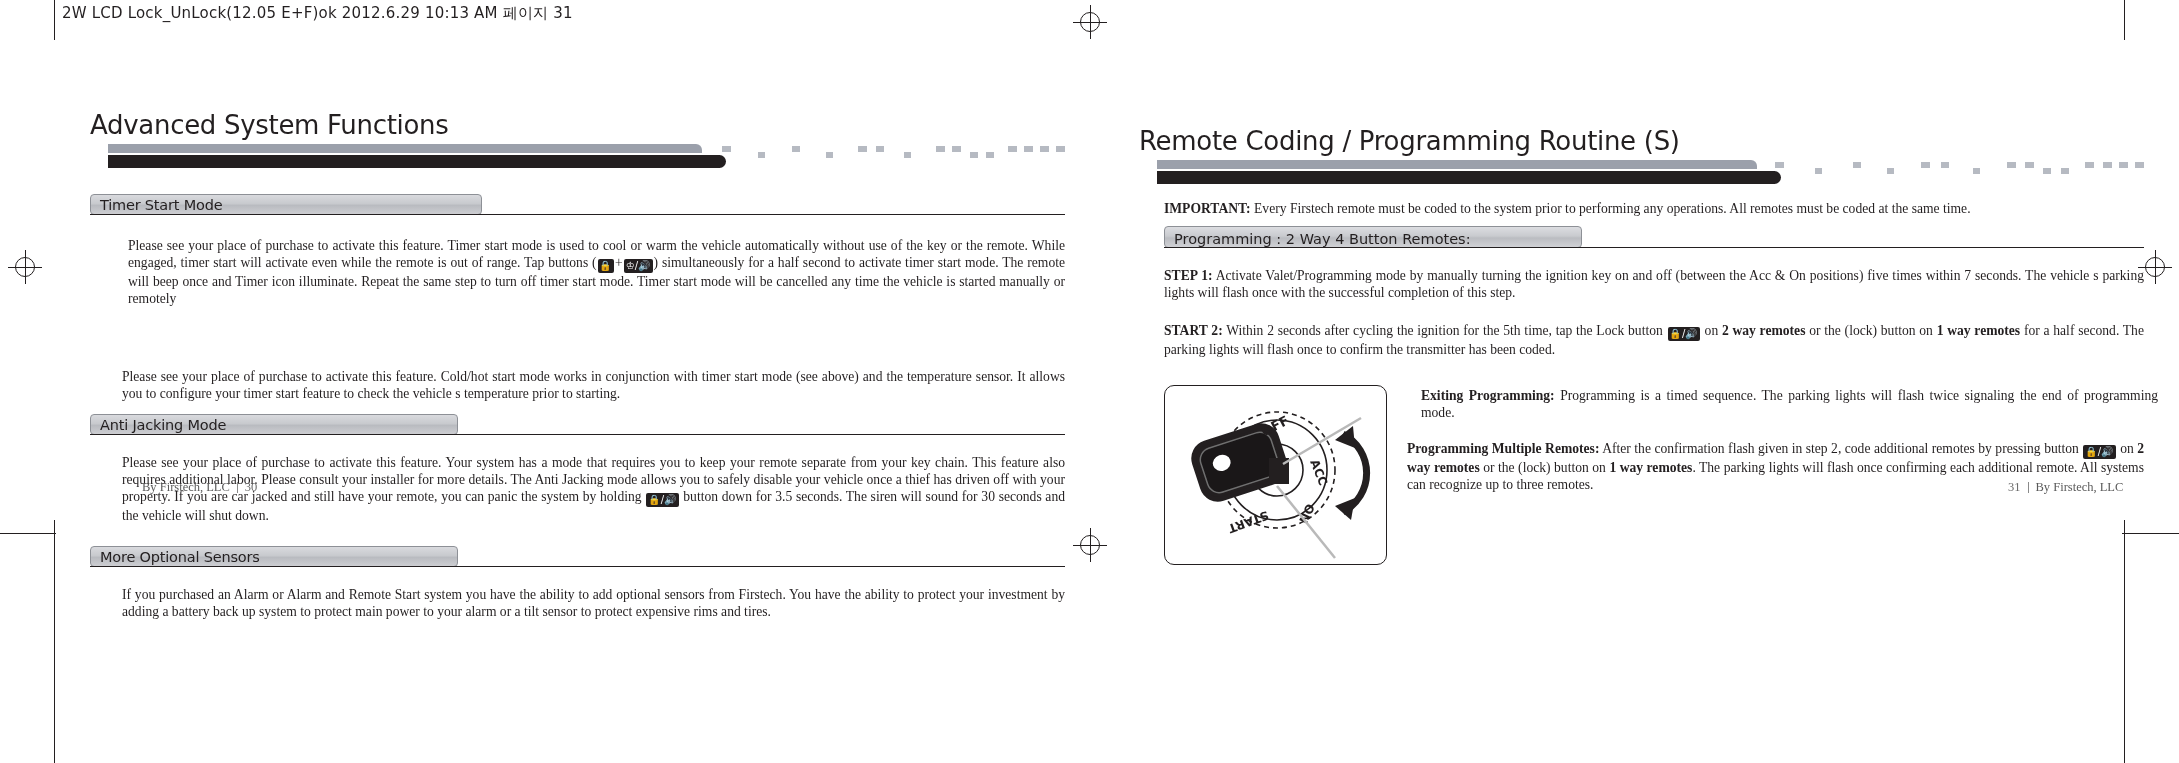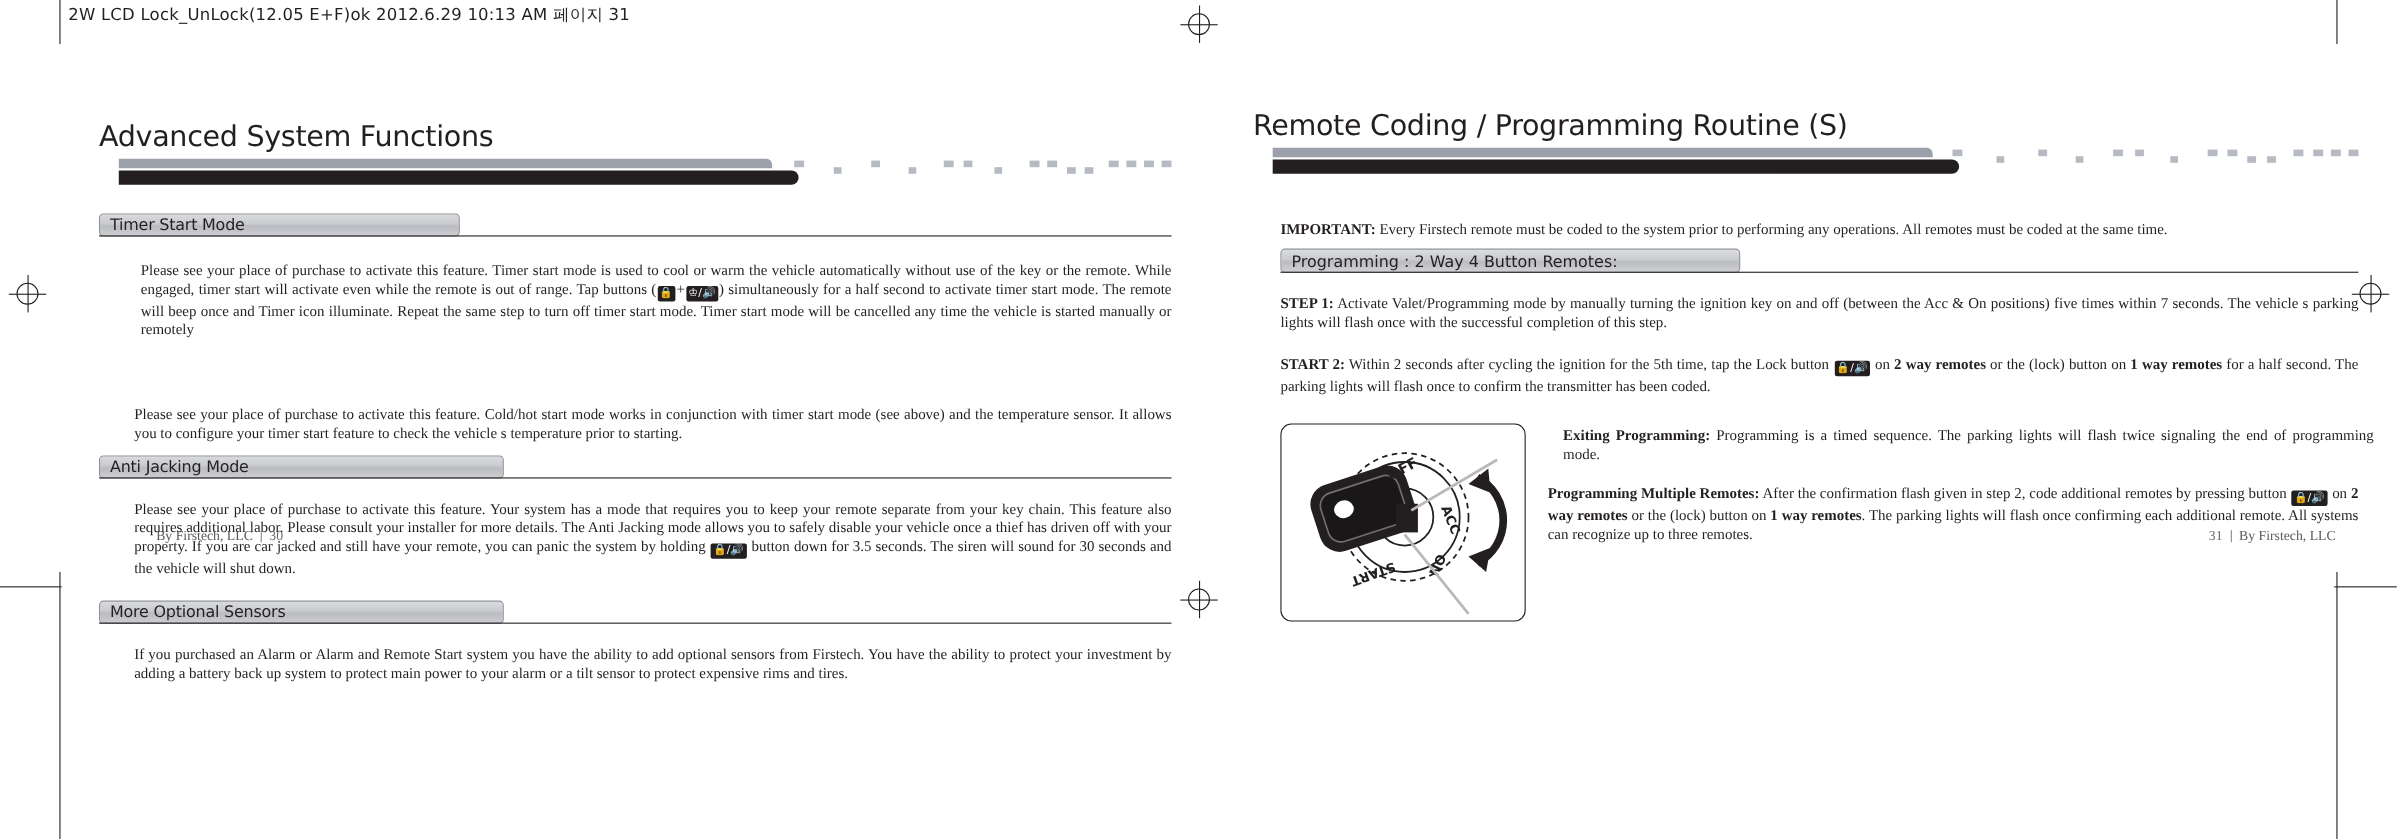--- a/index.html
+++ b/index.html
@@ -268,21 +268,21 @@
       <span style="left:278px; top:6px;  width:8px;"></span>
       <span style="left:300px; top:0px;  width:9px;"></span>
       <span style="left:316px; top:0px;  width:9px;"></span>
       <span style="left:332px; top:0px;  width:9px;"></span>
       <span style="left:348px; top:0px;  width:9px;"></span>
     </div>
   </div>
 
   <div class="section-block" style="left:90px; top:194px; width:975px;">
     <div class="sec-head-row">
-      <div class="sec-pill" style="width:328px;">
+      <div class="sec-pill" style="width:392px;">
         <span>Timer Start Mode</span>
       </div>
       <div class="sec-rule" style="width:975px;"></div>
     </div>
   </div>
   <div class="body-text" style="left:128px; top:237px; width:937px;">
     <span>Please see your place of purchase to activate this feature. Timer start mode is used to cool or warm the vehicle automatically without use of the key or the remote. While engaged, timer start will activate even while the remote is out of range. Tap buttons (</span><span class="key-chip inline-icon">🔒</span><span>+</span><span class="key-chip inline-icon">♔/🔊</span><span>)  simultaneously for a half second to activate timer start mode. The remote will beep once and Timer icon illuminate. Repeat the same step to turn off timer start mode. Timer start mode will be cancelled any time the vehicle is started manually or remotely</span>
   </div>
 
   <div class="body-text" style="left:122px; top:368px; width:943px;">Please see your place of purchase to activate this feature. Cold/hot start mode works in conjunction with timer start mode (see above) and the temperature sensor. It allows you to configure your timer start feature to check the vehicle s temperature prior to starting.</div>
@@ -311,21 +311,21 @@
 
   <div class="footer" style="left:118px;">
     <span>By Firstech, LLC</span>
     <span class="divider"></span>
     <span class="pnum">30</span>
   </div>
 </div>
 
 <div class="page page-right">
 
-  <div class="banner" style="left:50px; top:100px; width:1005px;text-decoration:underline;">
+  <div class="banner" style="left:50px; top:126px; width:1005px;text-decoration:underline;">
     <div class="banner-title">Remote Coding / Programming Routine (S)</div>
     <div class="banner-bar-wrap" style="width:1005px;">
       <div class="banner-bar-grey" style="width:600px;"></div>
       <div class="banner-bar-dark" style="width:624px;"></div>
     </div>
     <div class="banner-dots" style="left:624px; width:382px;">
       <span style="left:12px;  top:0px;  width:9px;"></span>
       <span style="left:52px;  top:6px;  width:7px;"></span>
       <span style="left:90px;  top:0px;  width:8px;"></span>
       <span style="left:124px; top:6px;  width:7px;"></span>

